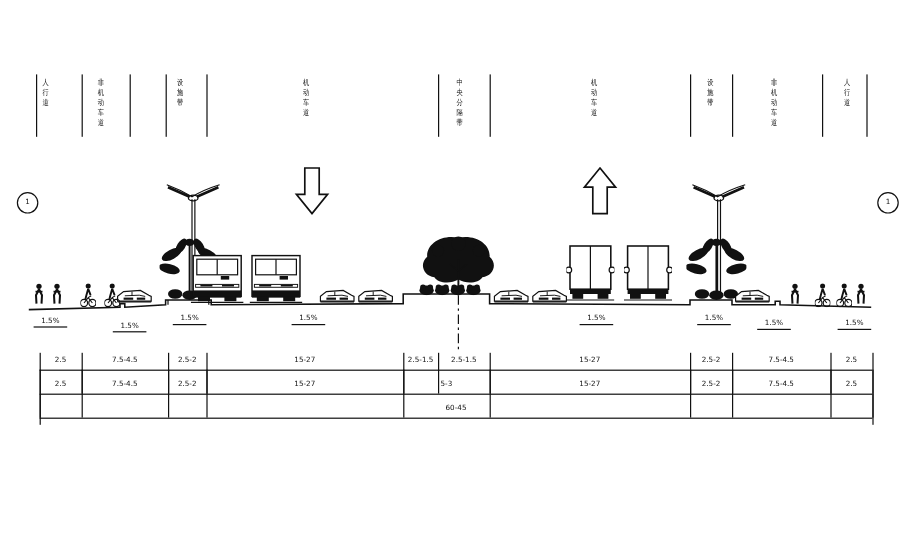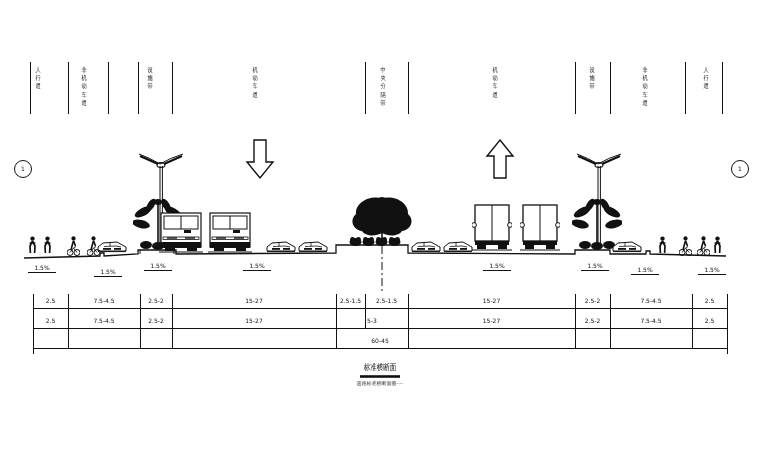--- a/index.html
+++ b/index.html
@@ -530,18 +530,14 @@
         <div class="dimtext" style="left: 692px; width: 35px; top: 25px;">2.5</div>
         <div class="dimtick" style="left: 727px; top: 16px; height: 40px;"></div>
       </div>
     <div id="dim-total">
         <div class="dimtext" style="left: 33px; width: 694px; top: 45px;">60-45</div>
         <div class="dimtick" style="left: 33px; top: 36px; height: 26px;"></div>
         <div class="dimtick" style="left: 727px; top: 36px; height: 26px;"></div>
       </div>
   </div>
 
-  <div class="titleblock">
-    <div class="title-cn">标准横断面</div>
-    <div class="title-sub">道路标准横断面图-一</div>
-  </div>
 
 </div>
 
 </body></html>

